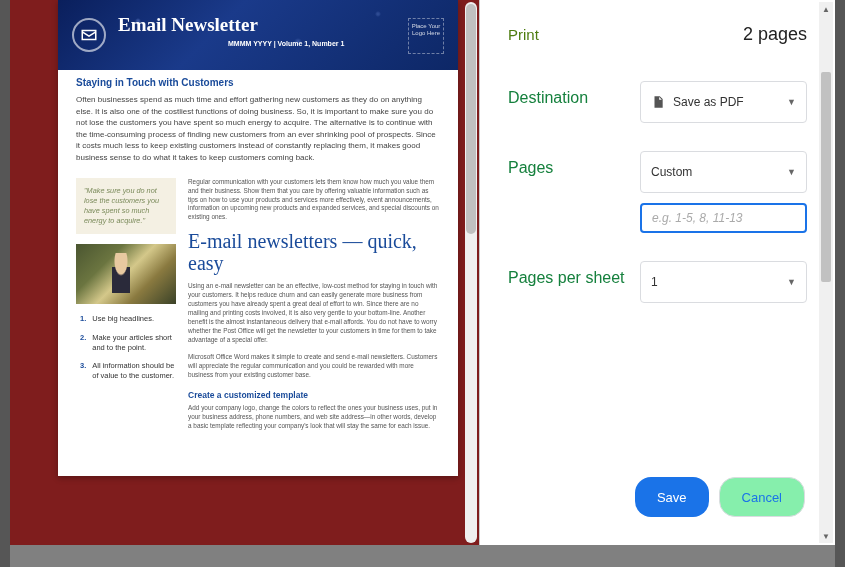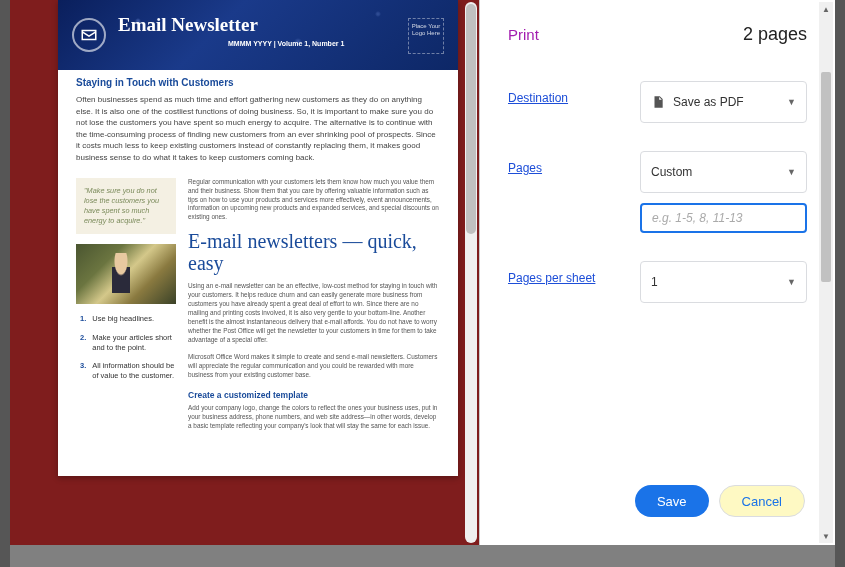--- a/index.html
+++ b/index.html
@@ -195,33 +195,32 @@
     width: 10px; height: 210px;
     background: #c1c1c1;
     border-radius: 2px;
   }
   .print-header {
     display: flex;
     justify-content: space-between;
     align-items: baseline;
     margin-bottom: 28px;
   }
-  .print-title { font-size: 15px; color: #a21caf; }
+  .print-title { font-size: 15px; color: #4d7c0f; }
   .page-count { font-size: 18px; color: #222; text-align: right; }
   .row {
     display: flex;
     align-items: center;
     margin-bottom: 20px;
     gap: 12px;
   }
   .row-label {
     width: 120px;
-    font-size: 12px;
-    color: #1d4ed8;
-    text-decoration: underline;
+    font-size: 16px;
+    color: #15803d;
   }
   .select-box {
     flex: 1;
     height: 42px;
     border: 1px solid #dadce0;
     border-radius: 4px;
     display: flex;
     align-items: center;
     padding: 0 10px;
     font-size: 12px;
@@ -257,36 +256,36 @@
   .indent-row { padding-left: 132px; margin-top: -10px; margin-bottom: 20px; display: flex; }
   .indent-row .input-box { flex: 1; }
   .buttons {
     position: absolute;
     right: 30px;
     bottom: 28px;
     display: flex;
     gap: 10px;
   }
   .btn {
-    height: 32px;
+    height: 40px;
     padding: 0 22px;
     border-radius: 16px;
     font-size: 13px;
     font-weight: 500;
     display: flex;
     align-items: center;
     cursor: pointer;
   }
   .btn-primary {
     background: #1a73e8;
     color: #fff;
     border: none;
   }
   .btn-secondary {
-    background: #fef9c3;
+    background: #86efac;
     color: #1a73e8;
     border: 1px solid #dadce0;
   }
 </style>
 </head>
 <body>
 
 <div class="outer">
 
   <div class="preview-pane">

